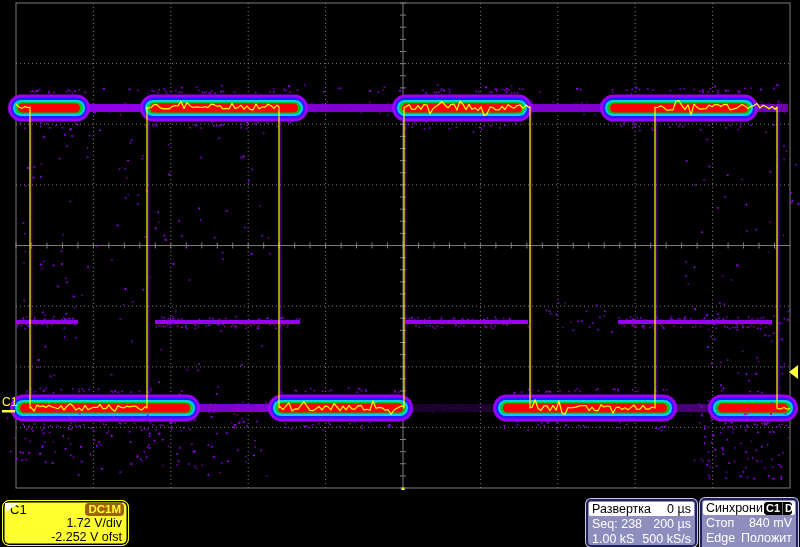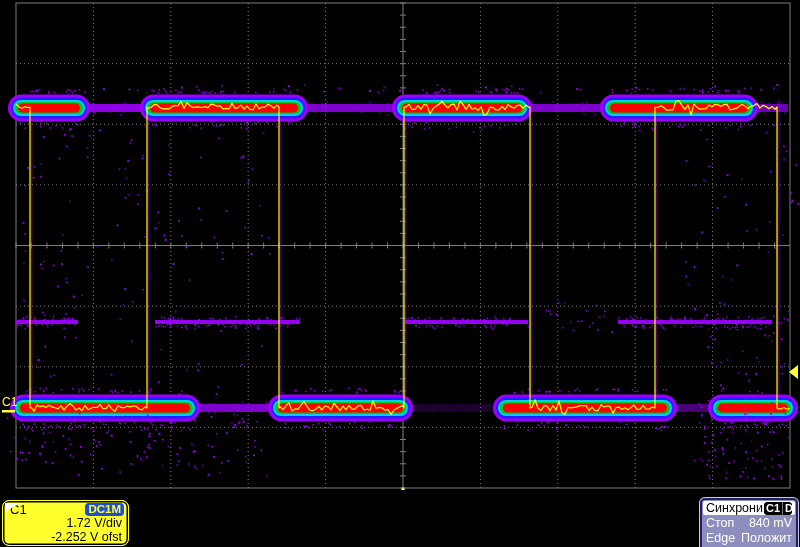--- a/index.html
+++ b/index.html
@@ -16,21 +16,21 @@
     border:1px solid var(--ch,#ffff2e);
     box-shadow:inset 0 0 0 1.5px #000;
     border-radius:7px;color:#000;box-sizing:border-box;overflow:hidden;
   }
   .chwedge{
     position:absolute;left:2px;top:2px;width:0;height:0;
     border-top:9px solid #fff;border-right:15px solid transparent;
   }
   .chrow1{display:flex;justify-content:space-between;align-items:center;
     padding:2px 4px 0 7px;font-size:13px;line-height:13px;}
-  .coupbadge{background:#1d4ed8;color:var(--ch,#ffff2e);border-radius:4px;
+  .coupbadge{background:#a16207;color:var(--ch,#ffff2e);border-radius:4px;
     padding:0 3px;font-size:11.5px;font-weight:bold;line-height:13px;text-align:center;}
   .chrow{ text-align:right;padding-right:6px;font-size:12.5px;line-height:14px;}
 
   
   .infobox{
     position:absolute;background:var(--box,#8d8dbe);
     border:2px solid var(--boxborder,#20205a);
     box-shadow:0 0 0 1px #c9c9e6;
     border-radius:5px;box-sizing:border-box;color:#fff;overflow:hidden;
   }
@@ -1554,20 +1554,34 @@
   <div class="chbox">
     <div class="chwedge"></div>
     <div class="chrow1">
       <span>C1</span>
       <span class="coupbadge">DC1M</span>
     </div>
     <div class="chrow">1.72 V/div</div>
     <div class="chrow">-2.252 V ofst</div>
   </div>
 
+  <div class="infobox tbbox">
+    <div class="ibhead">
+      <span>Развертка</span>
+      <span>0 µs</span>
+    </div>
+    <div class="ibrow">
+      <span>Seq: 238</span>
+      <span>200 µs</span>
+    </div>
+    <div class="ibrow">
+      <span>1.00 kS</span>
+      <span>500 kS/s</span>
+    </div>
+  </div>
 
   <div class="infobox trbox">
     <div class="ibhead">
       <span>Синхрони</span>
       <span class="trigbadges">
         <span class="b1">C1</span>
         <span class="b2">DC</span>
       </span>
     </div>
     <div class="ibrow">

